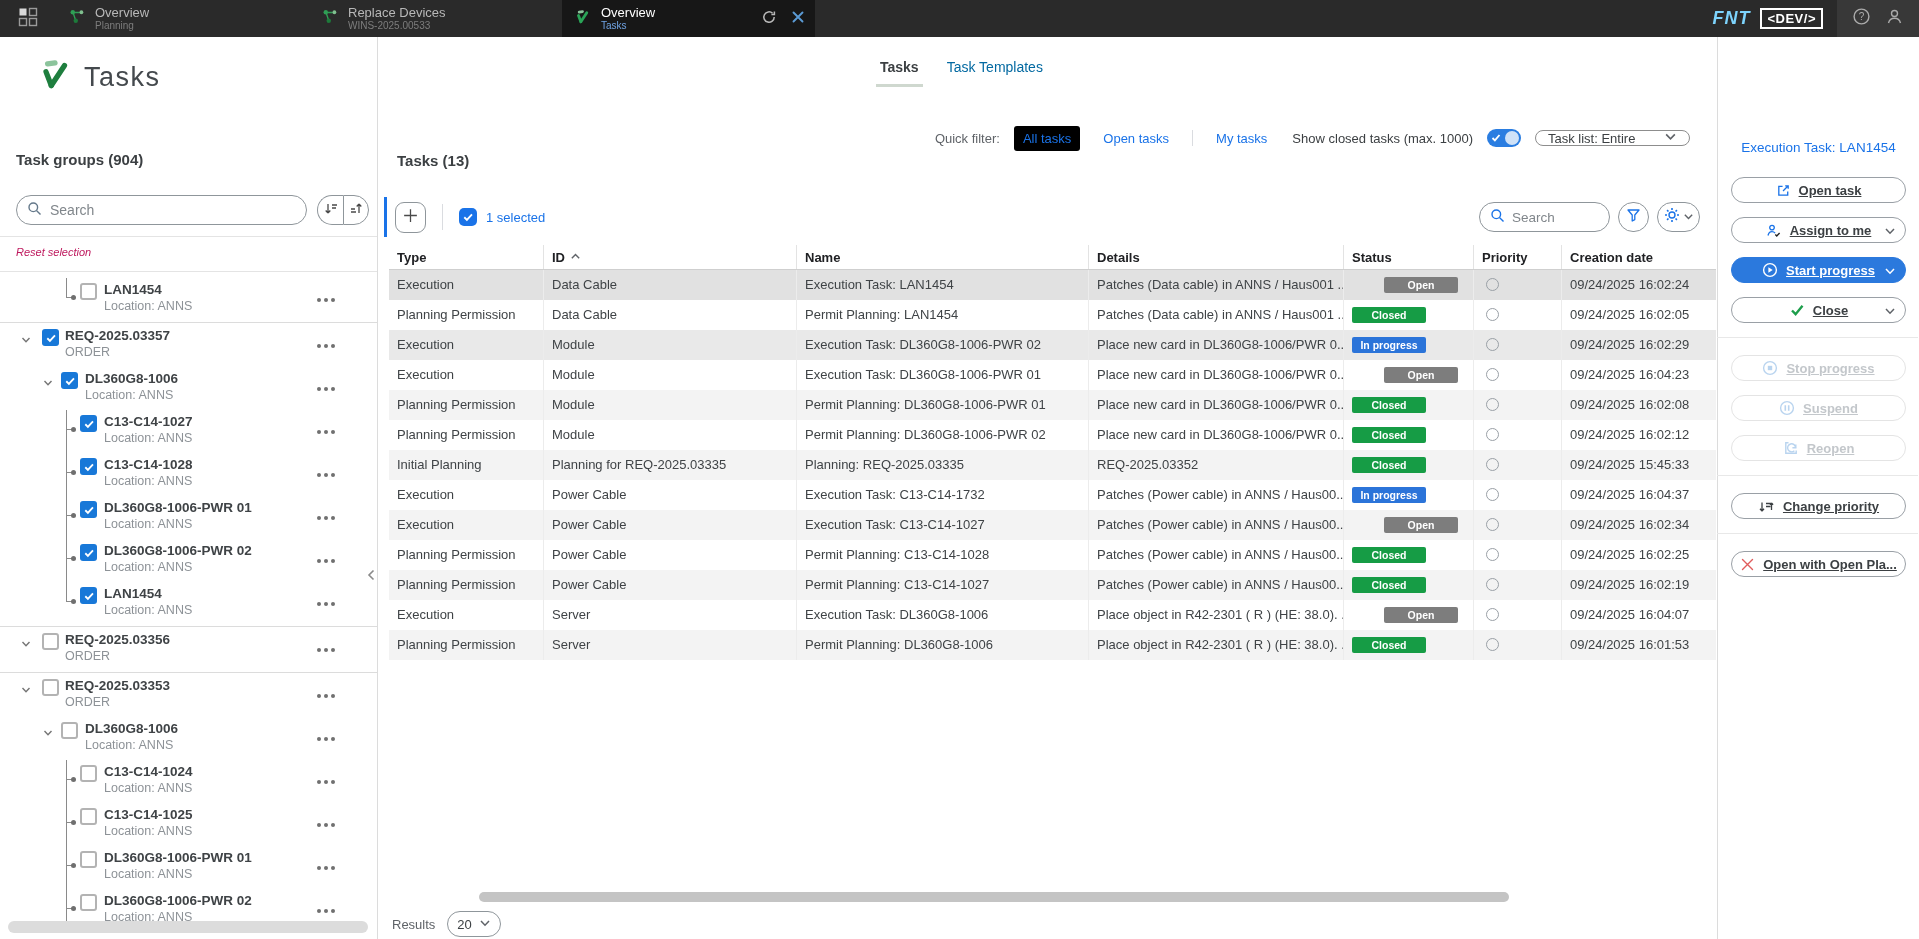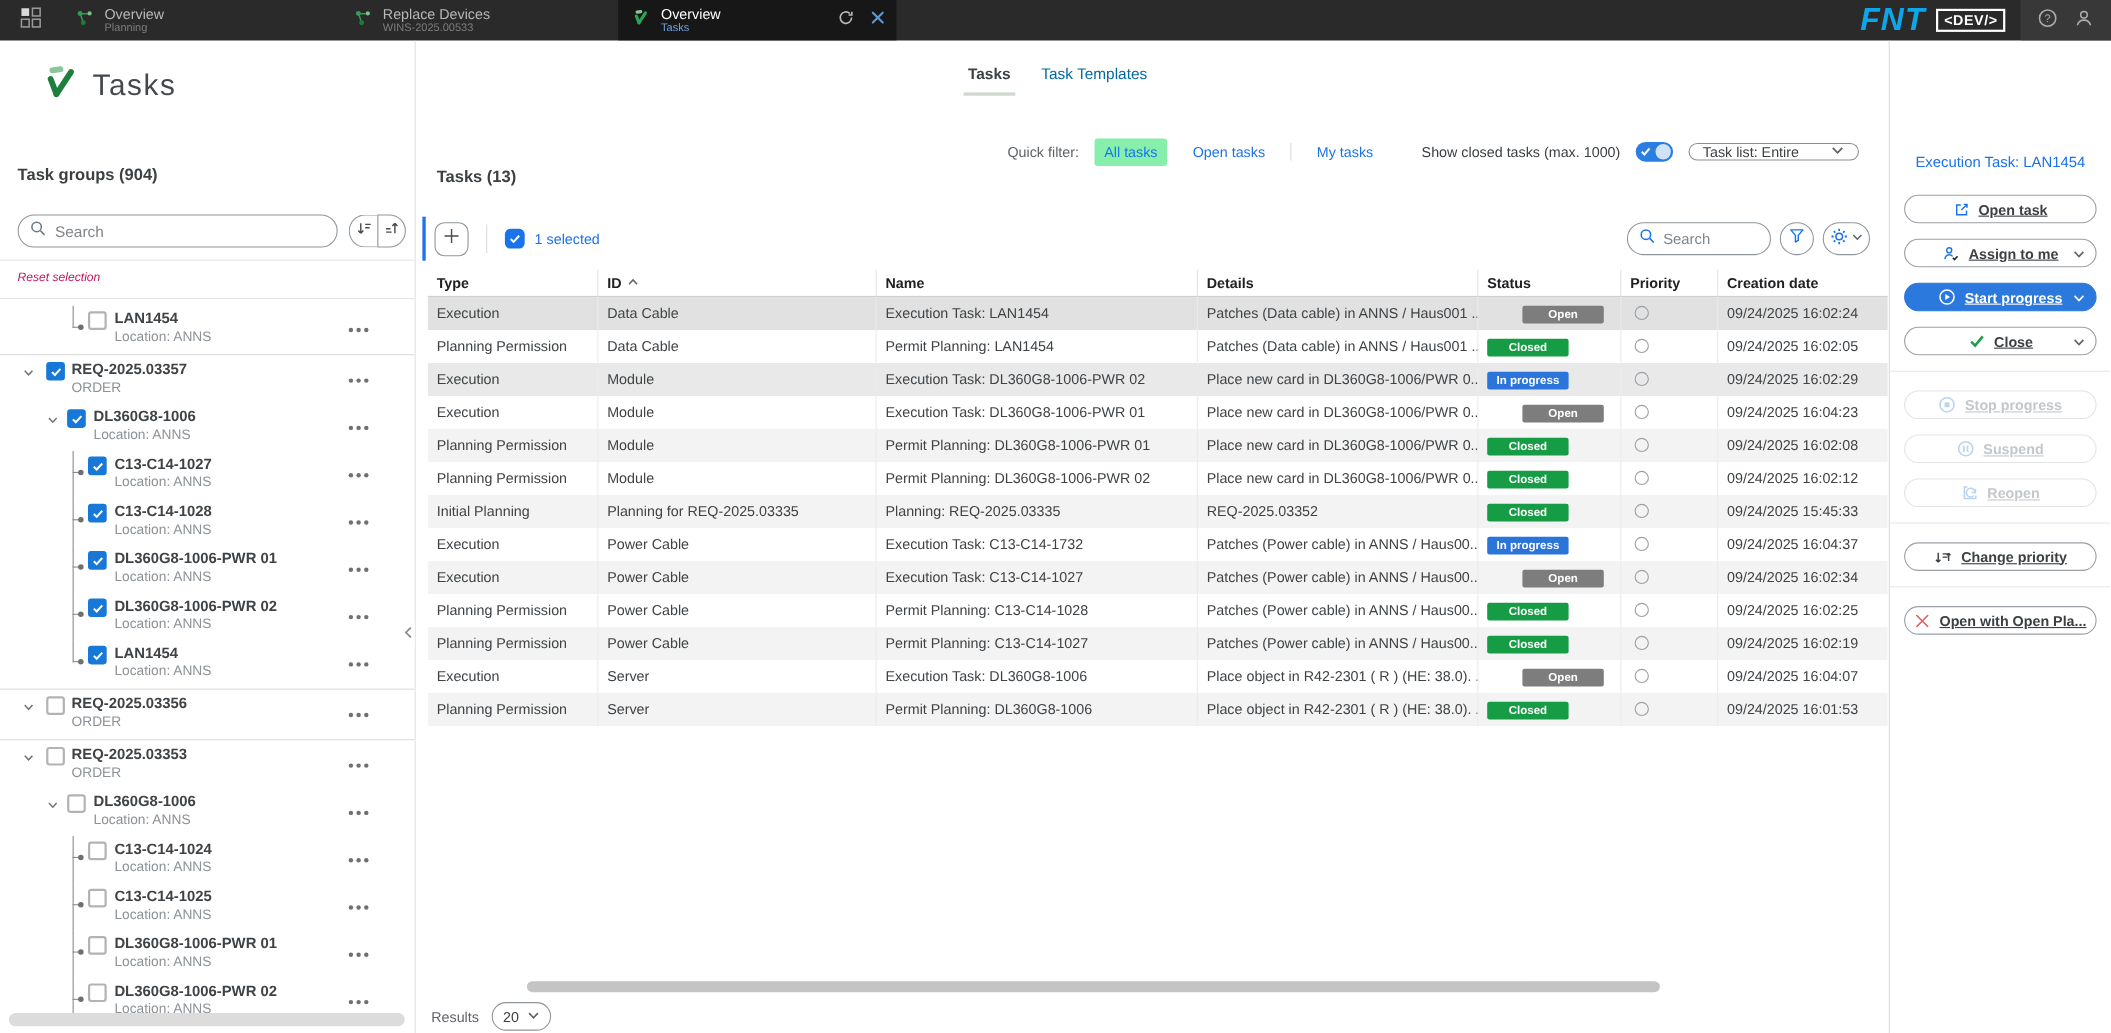--- a/index.html
+++ b/index.html
@@ -11,21 +11,21 @@
   .appgrid { width:56px; display:flex; align-items:center; justify-content:center; }
   .tab { width:253px; display:flex; align-items:center; gap:10px; padding-left:12px; position:relative; cursor:pointer; }
   .tab.active { background:#171717; }
   .tab .t-title { font-size:13px; color:#b8b8b8; line-height:14px; }
   .tab .t-sub { font-size:10px; color:#7d7d7d; line-height:11px; }
   .tab.active .t-title { color:#fff; }
   .tab.active .t-sub { color:#6fa3e3; }
   .tab-controls { position:absolute; right:10px; top:0; bottom:0; display:flex; align-items:center; gap:14px; }
   .topbar-spacer { flex:1; }
   .brandzone { display:flex; align-items:center; gap:10px; padding-right:14px; }
-  .brand { font-size:29px; font-weight:700; font-style:italic; color:#0ea5e9; letter-spacing:1px; }
+  .brand { font-size:18px; font-weight:700; font-style:italic; color:#7dd3fc; letter-spacing:1px; }
   .brand-badge { border:2px solid #fff; color:#fff; font-weight:700; font-size:13px; padding:1px 5px; letter-spacing:0.5px; }
   .topbar-icons { width:82px; background:#383838; display:flex; align-items:center; justify-content:space-evenly; }
 
   
   .app { display:grid; grid-template-columns:378px 1339px 202px; height:902px; }
   .left-panel { position:relative; border-right:1px solid #dcdcdc; background:#fff; overflow:hidden; }
   .main { position:relative; background:#fff; overflow:hidden; }
   .right-panel { position:relative; border-left:1px solid #dcdcdc; background:#fff; }
 
   
@@ -63,23 +63,23 @@
   .lp-hscroll { position:absolute; bottom:6px; left:8px; width:360px; height:12px; border-radius:6px; background:#dcdcdc; }
   .collapse-handle { position:absolute; right:0px; top:527px; width:13px; height:26px; display:flex; align-items:center; justify-content:center; background:#fff; }
 
   
   .center-tabs { position:absolute; top:16px; left:498px; display:flex; gap:20px; }
   .ctab { font-size:14px; padding:6px 4px 9px 4px; cursor:pointer; color:#0369a1; }
   .ctab.active { color:#3c4043; font-weight:700; border-bottom:3px solid #cfd8cf; }
   .filter-row { position:absolute; top:86px; right:27px; height:30px; display:flex; align-items:center; gap:14px; font-size:13px; }
   .qf-label { color:#5f6368; }
   .qf-item { color:#1a73e8; cursor:pointer; padding:5px 9px; border-radius:3px; }
-  .qf-item.active { background:#86efac; }
+  .qf-item.active { background:#000000; }
   .qf-sep { width:1px; height:16px; background:#dadce0; }
-  .closed-label { color:#3c4043; margin-left:21px; }
+  .closed-label { color:#3c4043; margin-left:2px; }
   .toggle { width:34px; height:18px; border-radius:9px; background:#2a7de1; position:relative; cursor:pointer; flex:none; }
   .toggle .knob { position:absolute; right:2px; top:2px; width:14px; height:14px; border-radius:50%; background:#cfe2f8; }
   .toggle svg { position:absolute; left:4px; top:4px; }
   .tasklist-select { width:155px; height:16px; border:1px solid #8d8d8d; border-radius:14px; display:flex; align-items:center; justify-content:space-between; padding:0 12px; color:#3c4043; cursor:pointer; background:#fff; }
   .table-title { position:absolute; top:115px; left:19px; font-size:15px; font-weight:700; color:#3c4043; }
   .toolbar { position:absolute; top:160px; left:6px; right:17px; height:40px; display:flex; align-items:center; }
   .accent-bar { position:absolute; left:0; top:0; bottom:0; width:3px; background:#1a73e8; }
   .add-btn { margin-left:11px; width:31px; height:31px; border:1px solid #8f969b; border-radius:9px; background:#fff; display:flex; align-items:center; justify-content:center; cursor:pointer; }
   .tb-sep { width:1px; height:26px; background:#dadce0; margin:0 16px 0 16px; }
   .sel-cb { width:18px; height:18px; border-radius:5px; background:#1a73e8; display:flex; align-items:center; justify-content:center; cursor:pointer; }

